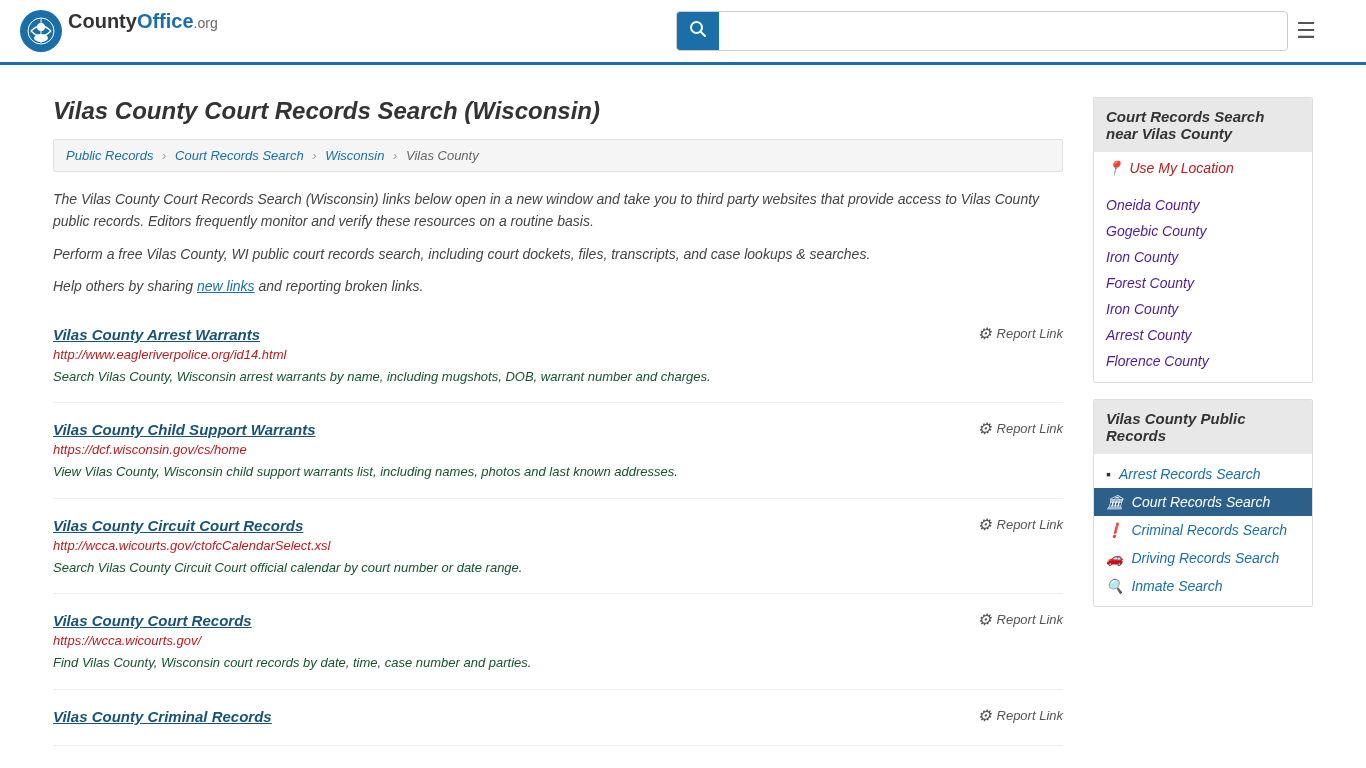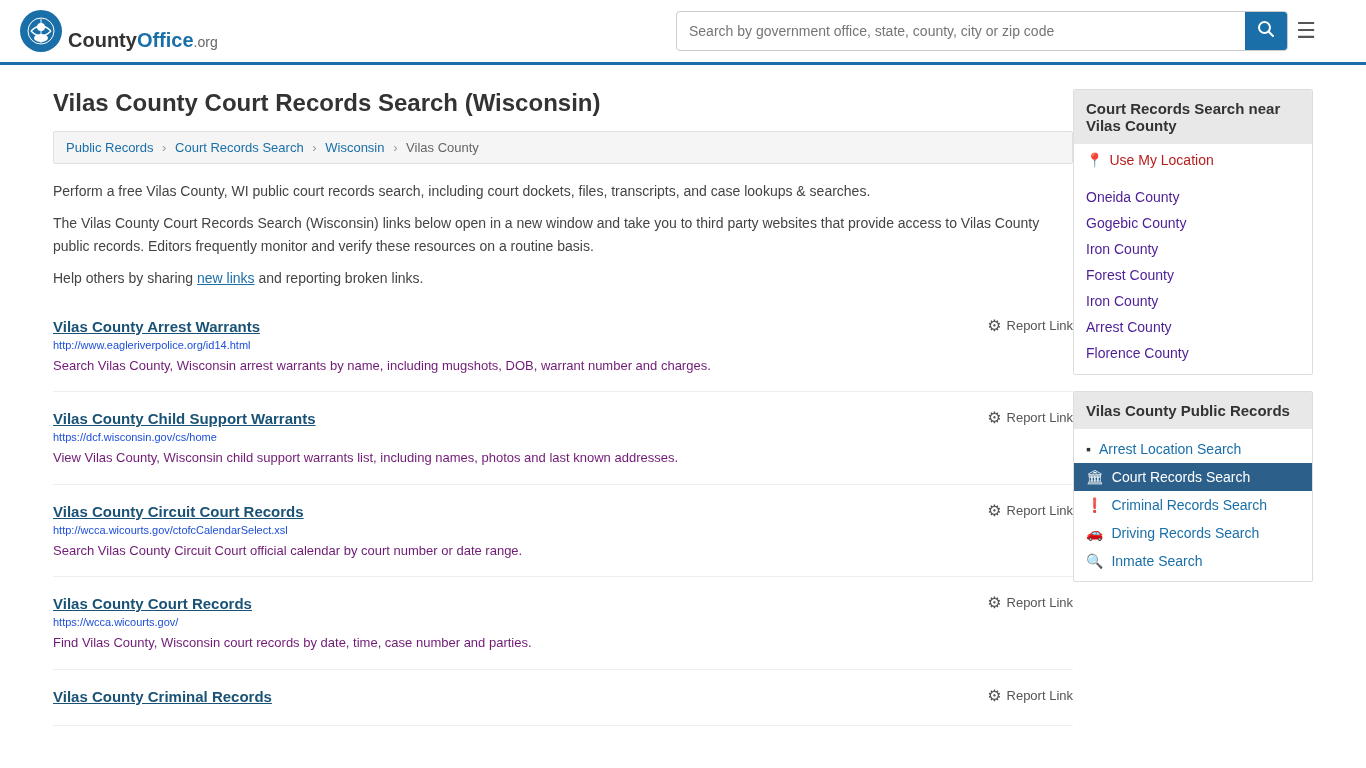--- a/index.html
+++ b/index.html
@@ -9,21 +9,21 @@
     .header {
       background: #fff;
       border-bottom: 3px solid #1a6fa8;
       padding: 10px 20px;
       display: flex;
       align-items: center;
       justify-content: space-between;
     }
     .logo-area {
       display: flex;
-      align-items: flex-end;
+      align-items: flex-start;
       gap: 6px;
     }
     .logo-circle {
       width: 42px;
       height: 42px;
       background: #1a6fa8;
       border-radius: 50%;
       display: flex;
       align-items: center;
       justify-content: center;
@@ -64,29 +64,31 @@
     }
     .menu-icon {
       font-size: 22px;
       cursor: pointer;
       color: #555;
     }
 
     
     .main-container {
       max-width: 1300px;
-      margin: 4px auto;
+      margin: 12px auto;
       padding: 20px 20px;
       display: flex;
+      gap: 30px;
+      font-style: italic;
     }
     .content-area {
       flex: 1;
     }
     .sidebar {
-      width: 240px;
+      width: 220px;
       flex-shrink: 0;
     }
 
     
     .page-title {
       font-size: 24px;
       font-weight: bold;
       color: #333;
       margin-bottom: 14px;
     }
@@ -144,28 +146,28 @@
       color: #555;
       font-size: 13px;
       cursor: pointer;
       white-space: nowrap;
     }
     .report-icon {
       font-size: 16px;
       color: #555;
     }
     .record-url {
-      color: #1d4ed8;
-      font-size: 11px;
+      color: #b91c1c;
+      font-size: 13px;
       margin-bottom: 5px;
       text-decoration: none;
     }
     .record-desc {
       font-size: 13px;
-      color: #701a75;
+      color: #14532d;
       line-height: 1.5;
     }
 
     
     .sidebar-section-title {
       background: #e8e8e8;
       padding: 10px 12px;
       font-size: 15px;
       font-weight: bold;
       color: #333;
@@ -252,21 +254,20 @@
         <ellipse cx="14" cy="14" rx="13" ry="13" stroke="white" stroke-width="1" fill="none"></ellipse>
       </svg>
     </div>
     <div>
       <span style="font-size:20px;font-weight:bold;color:#333;">County</span><span style="font-size:20px;font-weight:bold;color:#1a6fa8;">Office</span><span style="font-size:14px;color:#666;">.org</span>
     </div>
   </div>
 
   <div class="search-area">
     <div class="search-box">
-      <input class="search-input" type="text" placeholder="Search by government office, state, county, city or zip code" style="">
       <button class="search-btn">
         <svg width="18" height="18" viewBox="0 0 18 18" fill="none">
           <circle cx="7.5" cy="7.5" r="5.5" stroke="white" stroke-width="2"></circle>
           <line x1="11.5" y1="11.5" x2="16" y2="16" stroke="white" stroke-width="2" stroke-linecap="round"></line>
         </svg>
       </button>
     </div>
     <div class="menu-icon">☰</div>
   </div>
 </header>
@@ -279,22 +280,22 @@
     <div class="breadcrumb">
       <a href="#">Public Records</a>
       <span class="sep">›</span>
       <a href="#">Court Records Search</a>
       <span class="sep">›</span>
       <a href="#">Wisconsin</a>
       <span class="sep">›</span>
       <span>Vilas County</span>
     </div>
 
+    <p class="description">The Vilas County Court Records Search (Wisconsin) links below open in a new window and take you to third party websites that provide access to Vilas County public records. Editors frequently monitor and verify these resources on a routine basis.</p>
     <p class="description">Perform a free Vilas County, WI public court records search, including court dockets, files, transcripts, and case lookups &amp; searches.</p>
-    <p class="description">The Vilas County Court Records Search (Wisconsin) links below open in a new window and take you to third party websites that provide access to Vilas County public records. Editors frequently monitor and verify these resources on a routine basis.</p>
     <p class="description">
       <span>Help others by sharing </span><a href="#">new links</a><span> and reporting broken links.</span>
     </p>
 
     <div>
 
       <div class="record-item">
         <div class="record-header">
           <span class="record-title">Vilas County Arrest Warrants</span>
           <span class="report-link">
@@ -372,21 +373,21 @@
         <li><a href="#">Arrest County</a></li>
         <li><a href="#">Florence County</a></li>
       </ul>
     </div>
 
     <div class="sidebar-section">
       <div class="sidebar-section-title">Vilas County Public Records</div>
       <ul class="public-records-list">
         <li>
           <span class="pr-icon">▪</span>
-          <a href="#">Arrest Location Search</a>
+          <a href="#">Arrest Records Search</a>
         </li>
         <li class="active">
           <span class="pr-icon">🏛</span>
           <span>Court Records Search</span>
         </li>
         <li>
           <span class="pr-icon">❗</span>
           <a href="#">Criminal Records Search</a>
         </li>
         <li>

